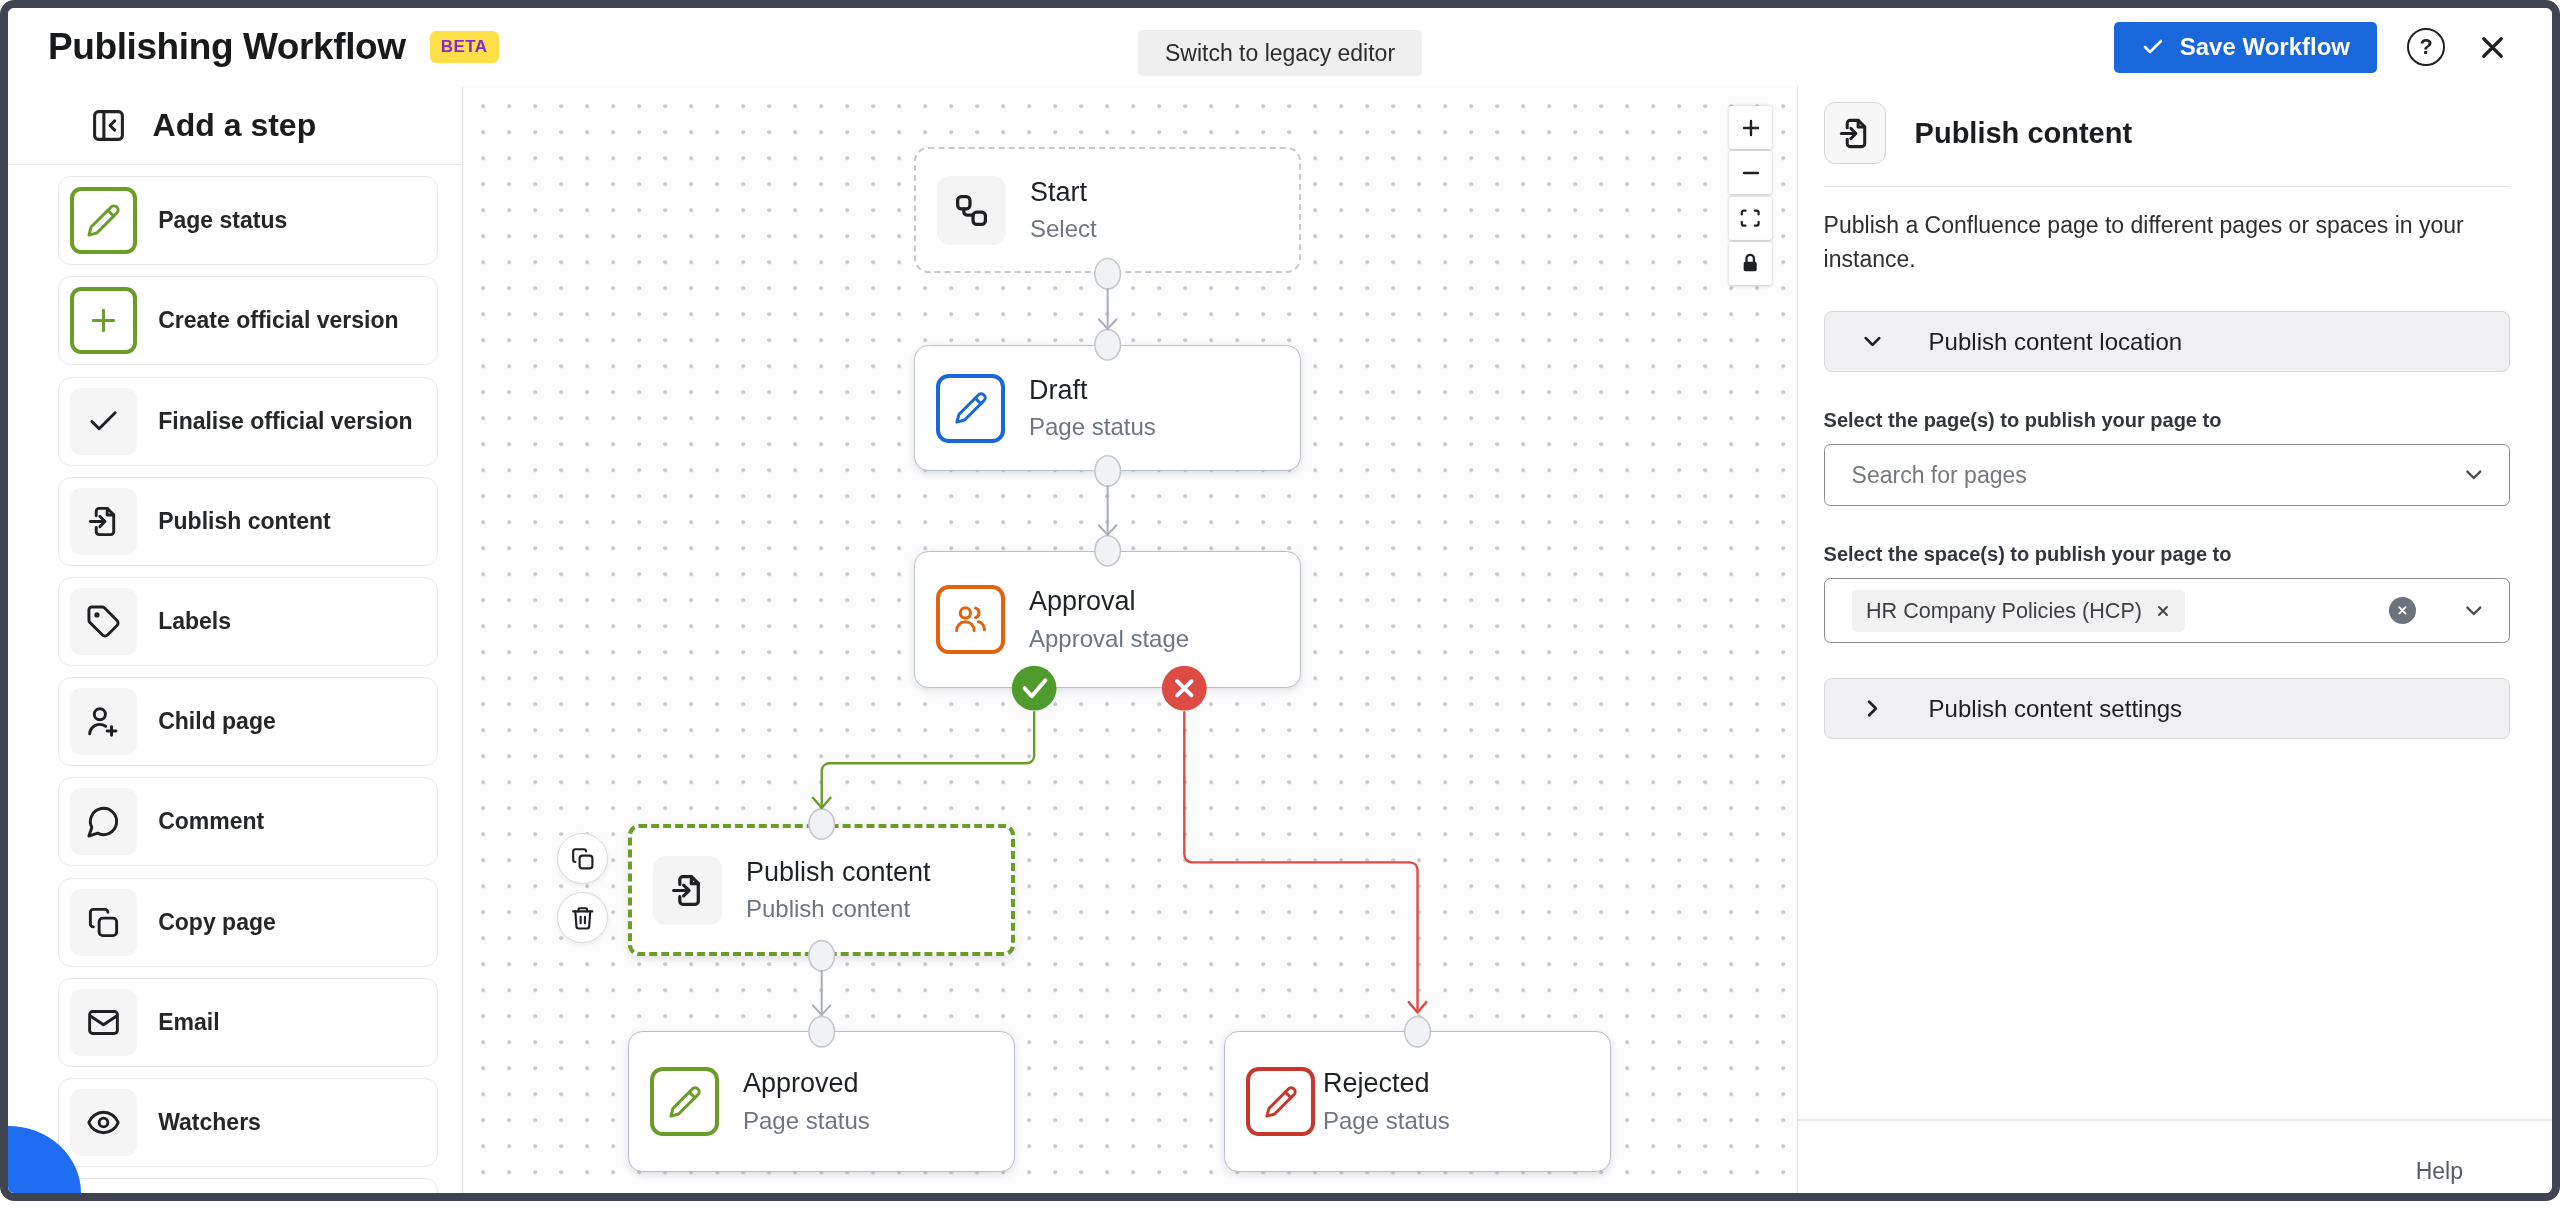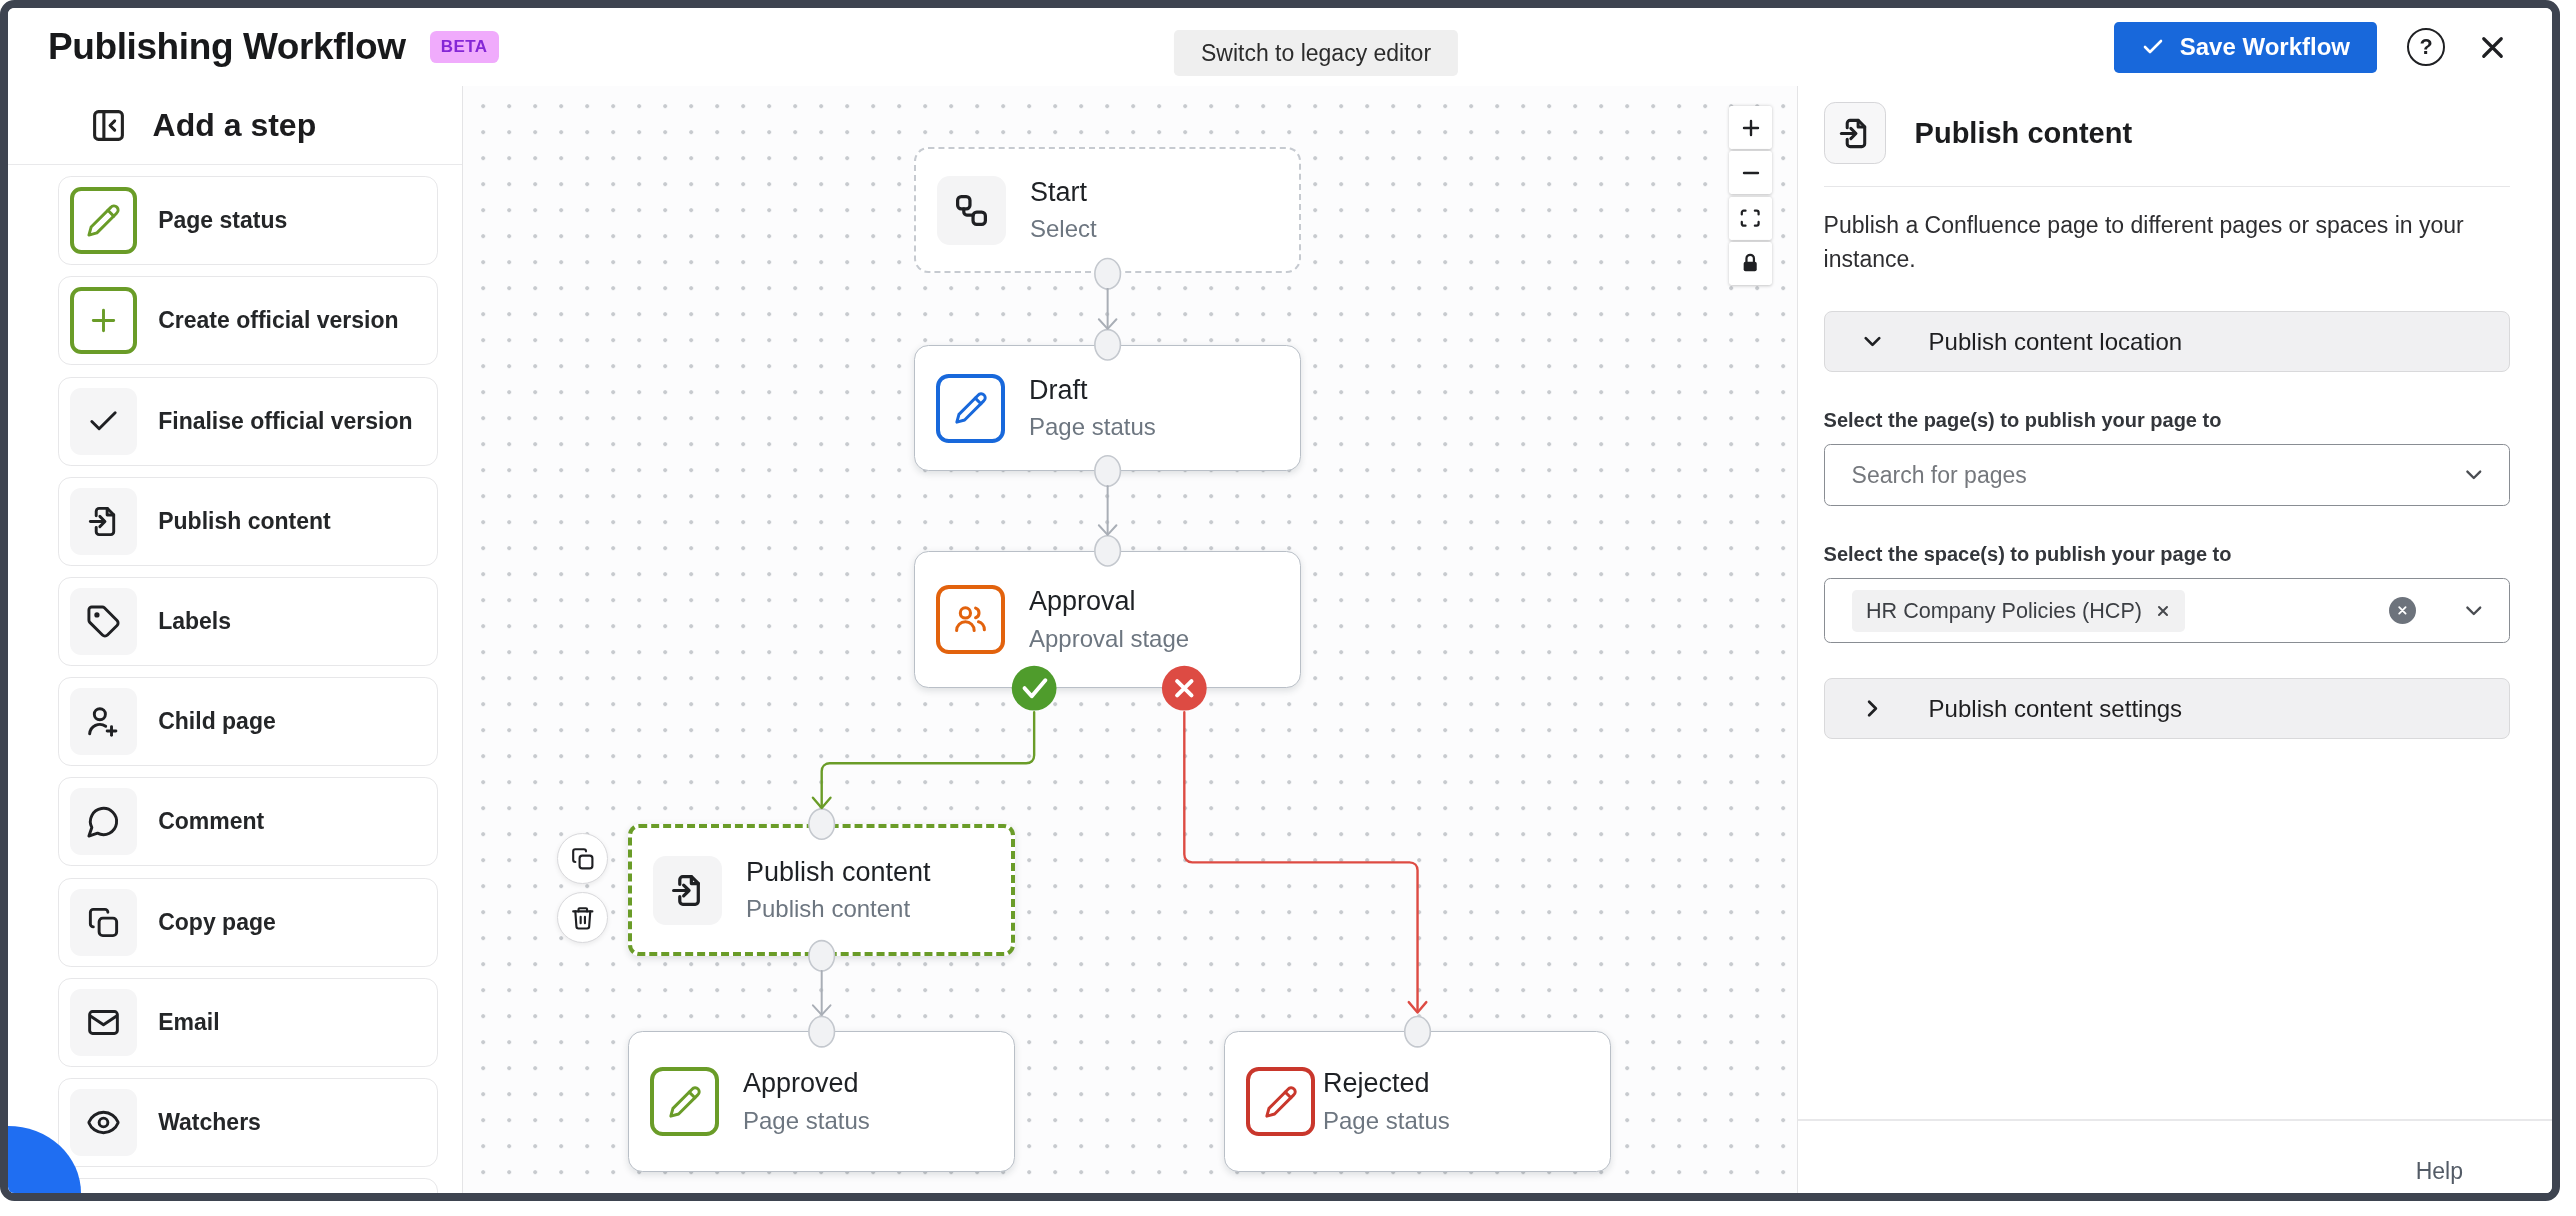--- a/index.html
+++ b/index.html
@@ -9,22 +9,22 @@
   }
   *{box-sizing:border-box; margin:0; padding:0;}
   html,body{margin:0; background:#fff;}
   body{width:2576px; height:1217px; overflow:hidden; font-family:"Liberation Sans", sans-serif; color:var(--ink);}
   .frame{position:relative; width:2560px; height:1201px; border:8px solid #3e4450; border-radius:14.4px; overflow:hidden; background:#fff;}
 
   
   .topbar{position:absolute; top:0; left:0; right:0; height:78px; background:#fff; z-index:6;}
   .title-group{position:absolute; left:40px; top:0; height:78px; display:flex; align-items:center; gap:24px;}
   .page-title{font-size:37px; font-weight:700; color:#18191b; letter-spacing:-0.4px;}
-  .beta{background:#f0abfc; color:var(--purple); font-size:17px; font-weight:700; padding:5.6px 11.2px; border-radius:6.4px; letter-spacing:0.4px;}
-  .switch-btn{position:absolute; left:50%; top:22.4px; transform:translateX(-50%); height:46px; padding:0 27px; background:#efefef; border-radius:4.8px; display:flex; align-items:center; font-size:23px; color:#2c2c2c; cursor:pointer;margin-left:36px;}
+  .beta{background:#fde047; color:var(--purple); font-size:17px; font-weight:700; padding:5.6px 11.2px; border-radius:6.4px; letter-spacing:0.4px;}
+  .switch-btn{position:absolute; left:50%; top:22.4px; transform:translateX(-50%); height:46px; padding:0 27px; background:#efefef; border-radius:4.8px; display:flex; align-items:center; font-size:23px; color:#2c2c2c; cursor:pointer;}
   .right-group{position:absolute; right:42px; top:0; height:78px; display:flex; align-items:center; gap:30px;}
   .save-btn{height:51px; padding:0 27px; background:var(--blue); border-radius:4.8px; color:#fff; font-size:24px; font-weight:600; display:flex; align-items:center; gap:14.4px; cursor:pointer;}
   .help-circle{width:38px; height:38px; border:2.4px solid #1f2023; border-radius:50%; display:flex; align-items:center; justify-content:center; font-size:21.6px; font-weight:700; color:#1f2023; cursor:pointer;}
   .close-x{width:35px; height:35px; color:#1f2023; cursor:pointer;}
 
   
   .sidebar{position:absolute; left:0; top:78px; bottom:0; width:455px; background:#fff; border-right:1.6px solid var(--line); overflow:hidden; z-index:5;}
   .sidebar-head{height:79px; display:flex; align-items:center; padding-left:82px; gap:25.6px; border-bottom:1.6px solid #e9e9eb;}
   .sidebar-head .collapse{width:37px; height:37px; color:#222;}
   .sidebar-title{font-size:32px; font-weight:600; color:#1c1c1e;}

